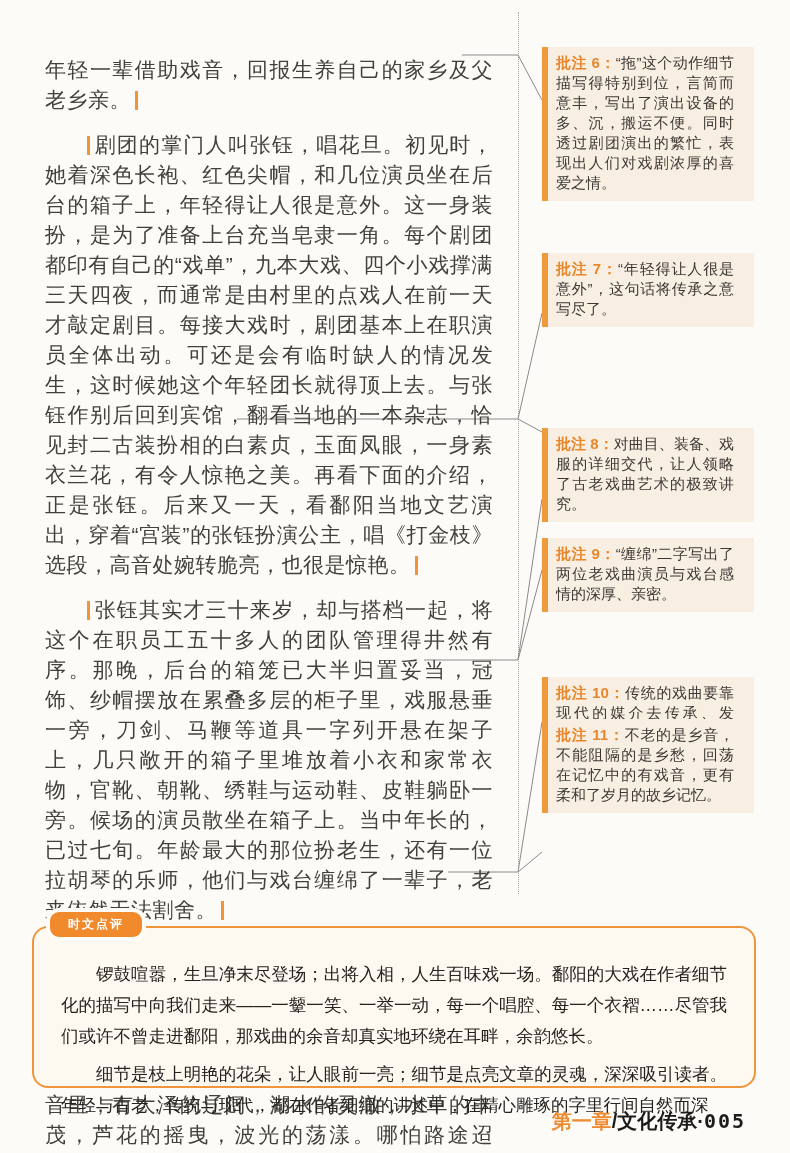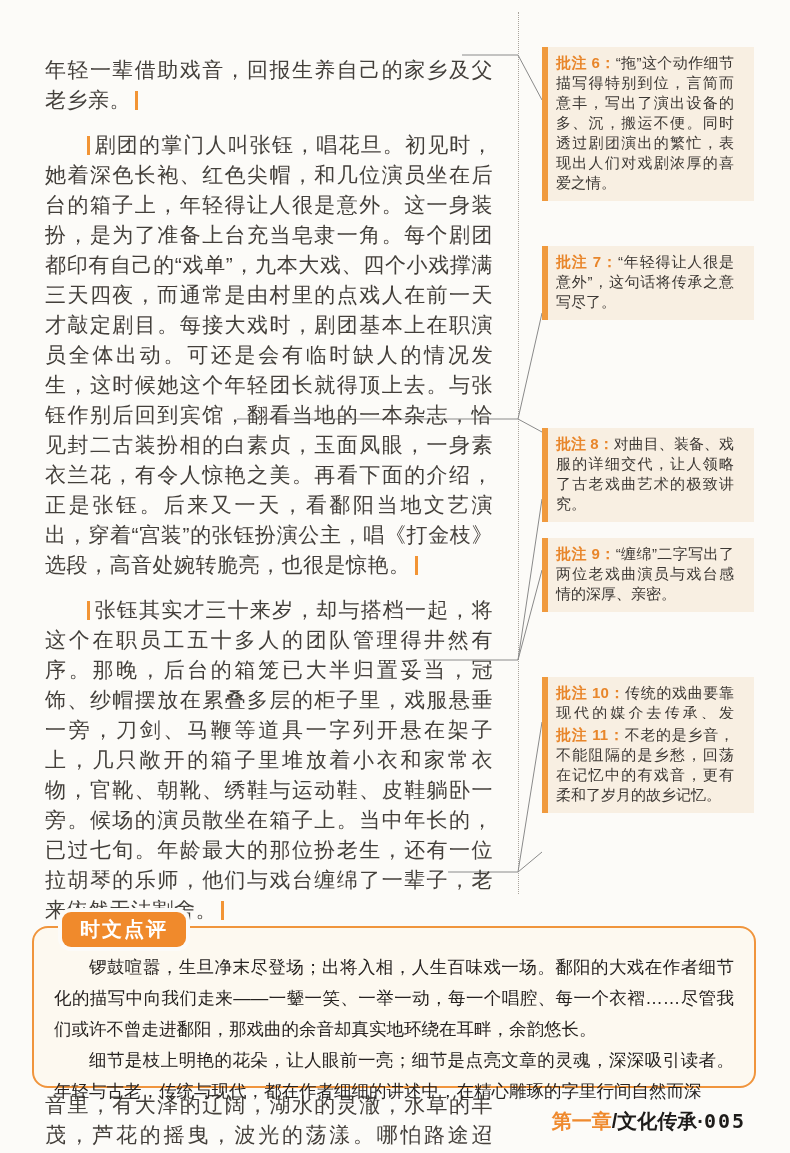--- a/index.html
+++ b/index.html
@@ -40,31 +40,31 @@
     font-size:15px;line-height:20px;text-align:justify;color:#3c3834;
   }
   .note .label{color:#e8862b;font-weight:bold;}
   
   .review-box{
     position:absolute;left:32px;top:926px;width:724px;height:162px;
     border:2px solid #f0953d;border-radius:16px;
     background:#fdf9f0;box-sizing:border-box;
   }
   .review-badge{
-    position:absolute;left:28px;top:-16px;
+    position:absolute;left:16px;top:-16px;
     background:#f08a2c;color:#ffffff;
-    font-size:20px;font-weight:bold;letter-spacing:2px;
+    font-size:12px;font-weight:bold;letter-spacing:2px;
     padding:4px 18px;border-radius:9px;
     box-shadow:0 0 0 4px #fcfbf8;
   }
   .review-body{
     padding:24px 20px 8px 20px;
     font-size:17.5px;line-height:31px;text-align:justify;color:#262220;
   }
-  .review-body p{margin:0;text-indent:2em;}
+  .review-body p{margin:7px;text-indent:2em;}
   
   .footer{
     position:absolute;right:44px;top:1108px;
     font-size:20px;font-weight:bold;color:#1d1b19;
     display:flex;align-items:baseline;
   }
   .footer .chapter{color:#ef8a2e;}
   .footer .pagenum{
     font-family:"DejaVu Sans Mono","Liberation Mono",monospace;
     font-size:20px;letter-spacing:2px;
@@ -86,21 +86,21 @@
 </svg>
 
 <div class="main-text">
   <p><span>年轻一辈借助戏音，回报生养自己的家乡及父老乡亲。</span><span class="pend"></span></p>
   <p class="indent"><span class="pstart"></span><span>剧团的掌门人叫张钰，唱花旦。初见时，她着深色长袍、红色尖帽，和几位演员坐在后台的箱子上，年轻得让人很是意外。这一身装扮，是为了准备上台充当皂隶一角。每个剧团都印有自己的“戏单”，九本大戏、四个小戏撑满三天四夜，而通常是由村里的点戏人在前一天才敲定剧目。每接大戏时，剧团基本上在职演员全体出动。可还是会有临时缺人的情况发生，这时候她这个年轻团长就得顶上去。与张钰作别后回到宾馆，翻看当地的一本杂志，恰见封二古装扮相的白素贞，玉面凤眼，一身素衣兰花，有令人惊艳之美。再看下面的介绍，正是张钰。后来又一天，看鄱阳当地文艺演出，穿着“宫装”的张钰扮演公主，唱《打金枝》选段，高音处婉转脆亮，也很是惊艳。</span><span class="pend"></span></p>
   <p class="indent"><span class="pstart"></span><span>张钰其实才三十来岁，却与搭档一起，将这个在职员工五十多人的团队管理得井然有序。那晚，后台的箱笼已大半归置妥当，冠饰、纱帽摆放在累叠多层的柜子里，戏服悬垂一旁，刀剑、马鞭等道具一字列开悬在架子上，几只敞开的箱子里堆放着小衣和家常衣物，官靴、朝靴、绣鞋与运动鞋、皮鞋躺卧一旁。候场的演员散坐在箱子上。当中年长的，已过七旬。年龄最大的那位扮老生，还有一位拉胡琴的乐师，他们与戏台缠绵了一辈子，老来依然无法割舍。</span><span class="pend"></span></p>
   <p class="indent"><span class="pstart"></span><span>戏台一角架设着一部手机，原来正在网络平台同步直播。这是去年抗击疫情期间，张钰想出的一招——借助网络平台推广饶河戏之美。大半年时间，就收获万余“粉丝”，其中不少是在外工作的鄱阳人。对他们而言，熟悉的戏音里，有大泽的辽阔，湖水的灵澈，水草的丰茂，芦花的摇曳，波光的荡漾。哪怕路途迢远，那戏音也会跨越远途，让眼前的时光变得柔软起来，因为，那是来自故乡的深情馈赠。</span><span class="pend"></span></p>
 </div>
 
 <div class="note" style="top:47px;"><span class="label">批注 6：</span><span>“拖”这个动作细节描写得特别到位，言简而意丰，写出了演出设备的多、沉，搬运不便。同时透过剧团演出的繁忙，表现出人们对戏剧浓厚的喜爱之情。</span></div>
-<div class="note" style="top:246px;"><span class="label">批注 7：</span><span>“年轻得让人很是意外”，这句话将传承之意写尽了。</span></div>
+<div class="note" style="top:253px;"><span class="label">批注 7：</span><span>“年轻得让人很是意外”，这句话将传承之意写尽了。</span></div>
 <div class="note" style="top:428px;"><span class="label">批注 8：</span><span>对曲目、装备、戏服的详细交代，让人领略了古老戏曲艺术的极致讲究。</span></div>
 <div class="note" style="top:538px;"><span class="label">批注 9：</span><span>“缠绵”二字写出了两位老戏曲演员与戏台感情的深厚、亲密。</span></div>
 <div class="note" style="top:677px;"><span class="label">批注 10：</span><span>传统的戏曲要靠现代的媒介去传承、发扬。</span></div>
 <div class="note" style="top:719px;"><span class="label">批注 11：</span><span>不老的是乡音，不能阻隔的是乡愁，回荡在记忆中的有戏音，更有柔和了岁月的故乡记忆。</span></div>
 
 <div class="review-box">
   <div class="review-badge">时文点评</div>
   <div class="review-body">
     <p>锣鼓喧嚣，生旦净末尽登场；出将入相，人生百味戏一场。鄱阳的大戏在作者细节化的描写中向我们走来——一颦一笑、一举一动，每一个唱腔、每一个衣褶……尽管我们或许不曾走进鄱阳，那戏曲的余音却真实地环绕在耳畔，余韵悠长。</p>
     <p>细节是枝上明艳的花朵，让人眼前一亮；细节是点亮文章的灵魂，深深吸引读者。年轻与古老，传统与现代，都在作者细细的讲述中，在精心雕琢的字里行间自然而深</p>

